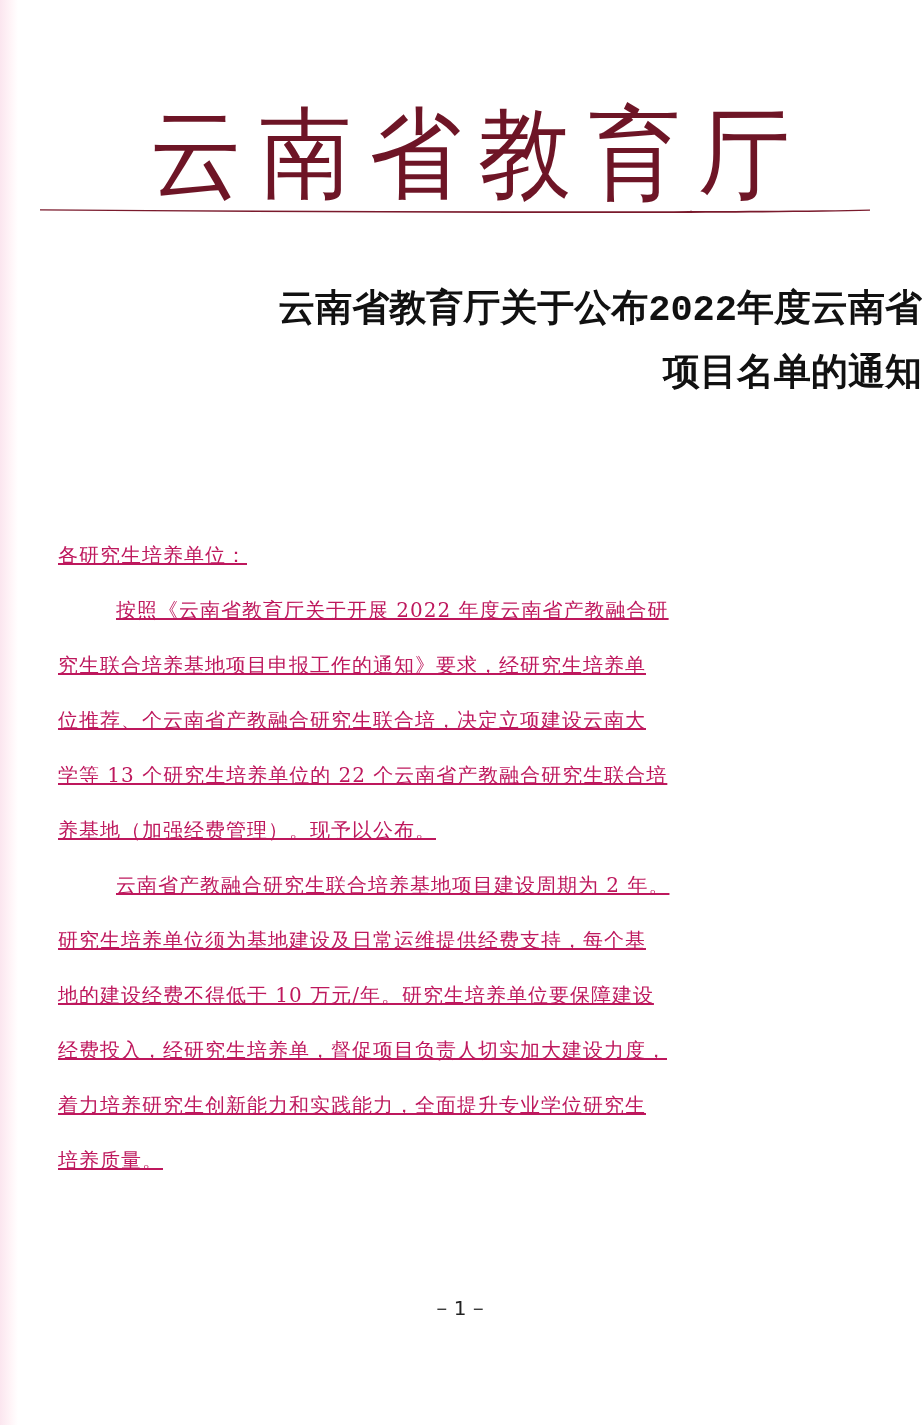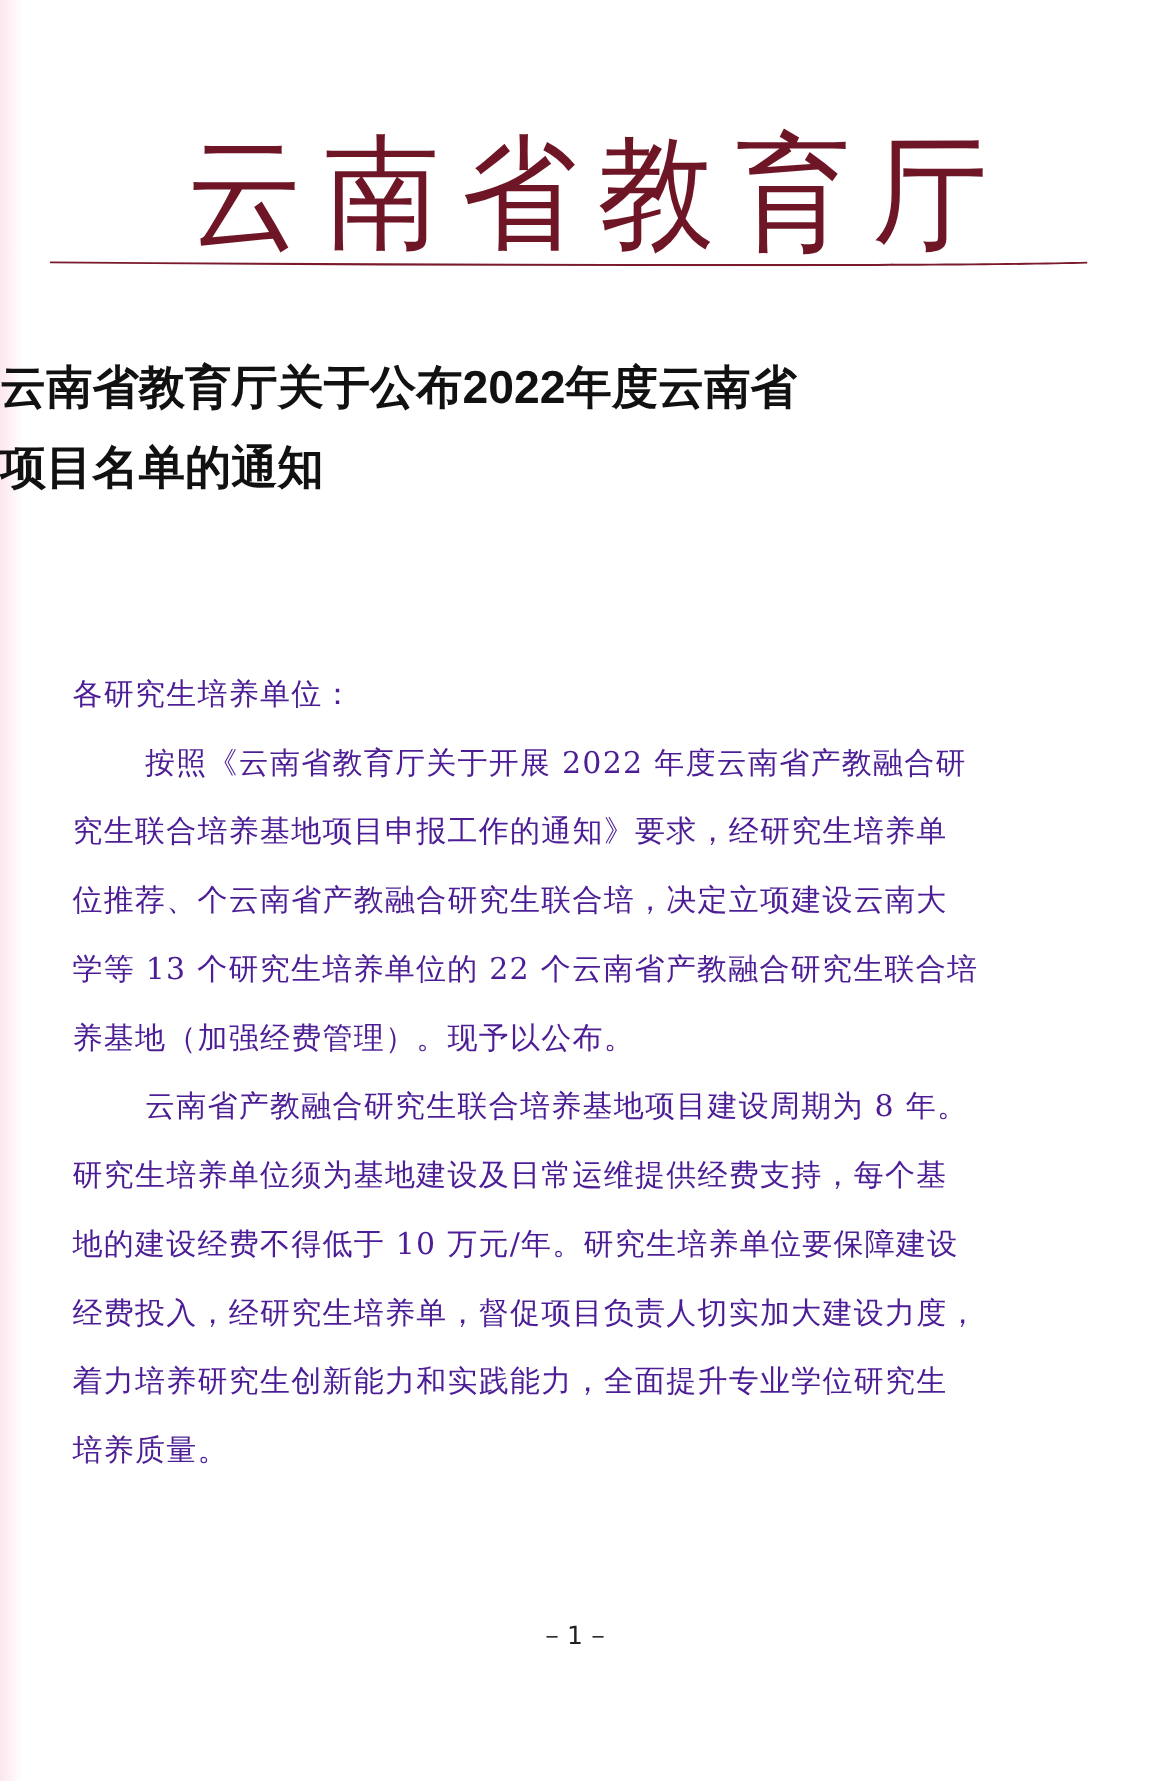--- a/index.html
+++ b/index.html
@@ -46,38 +46,39 @@
       left: 40px;
       top: 208px;
       width: 830px;
       height: 5px;
     }
     .title {
       position: absolute;
       left: 0;
       top: 278px;
       width: 922px;
-      text-align: left;
-      font-family: Liberation Sans, sans-serif;
+      text-align: right;
+      font-family: Liberation Mono, monospace;
       font-weight: bold;
       font-size: 37px;
       line-height: 64px;
       color: #111111;
     }
     .title div { white-space: nowrap; }
     .body-text {
       position: absolute;
       left: 58px;
       top: 528px;
       width: 800px;
       font-family: "DejaVu Serif", "Liberation Serif", serif;
-      font-size: 24px;
+      font-size: 20px;
       line-height: 55px;
-      color: #4c1d95;
+      color: #be185d;
       letter-spacing: 1px;
+      text-decoration: underline;
     }
     .line { white-space: nowrap; height: 55px; }
     .indent { padding-left: 58px; }
     .salutation { margin-bottom: 0; }
     .page-number {
       position: absolute;
       left: 0;
       top: 1295px;
       width: 922px;
       text-align: center;
@@ -115,21 +116,21 @@
 
   <div>
     <div class="line indent">按照《云南省教育厅关于开展 2022 年度云南省产教融合研</div>
     <div class="line">究生联合培养基地项目申报工作的通知》要求，经研究生培养单</div>
     <div class="line">位推荐、个云南省产教融合研究生联合培，决定立项建设云南大</div>
     <div class="line">学等 13 个研究生培养单位的 22 个云南省产教融合研究生联合培</div>
     <div class="line">养基地（加强经费管理）。现予以公布。</div>
   </div>
 
   <div>
-    <div class="line indent">云南省产教融合研究生联合培养基地项目建设周期为 8 年。</div>
+    <div class="line indent">云南省产教融合研究生联合培养基地项目建设周期为 2 年。</div>
     <div class="line">研究生培养单位须为基地建设及日常运维提供经费支持，每个基</div>
     <div class="line">地的建设经费不得低于 10 万元/年。研究生培养单位要保障建设</div>
     <div class="line">经费投入，经研究生培养单，督促项目负责人切实加大建设力度，</div>
     <div class="line">着力培养研究生创新能力和实践能力，全面提升专业学位研究生</div>
     <div class="line">培养质量。</div>
   </div>
 </div>
 
 <div class="page-number">－1－</div>
 

